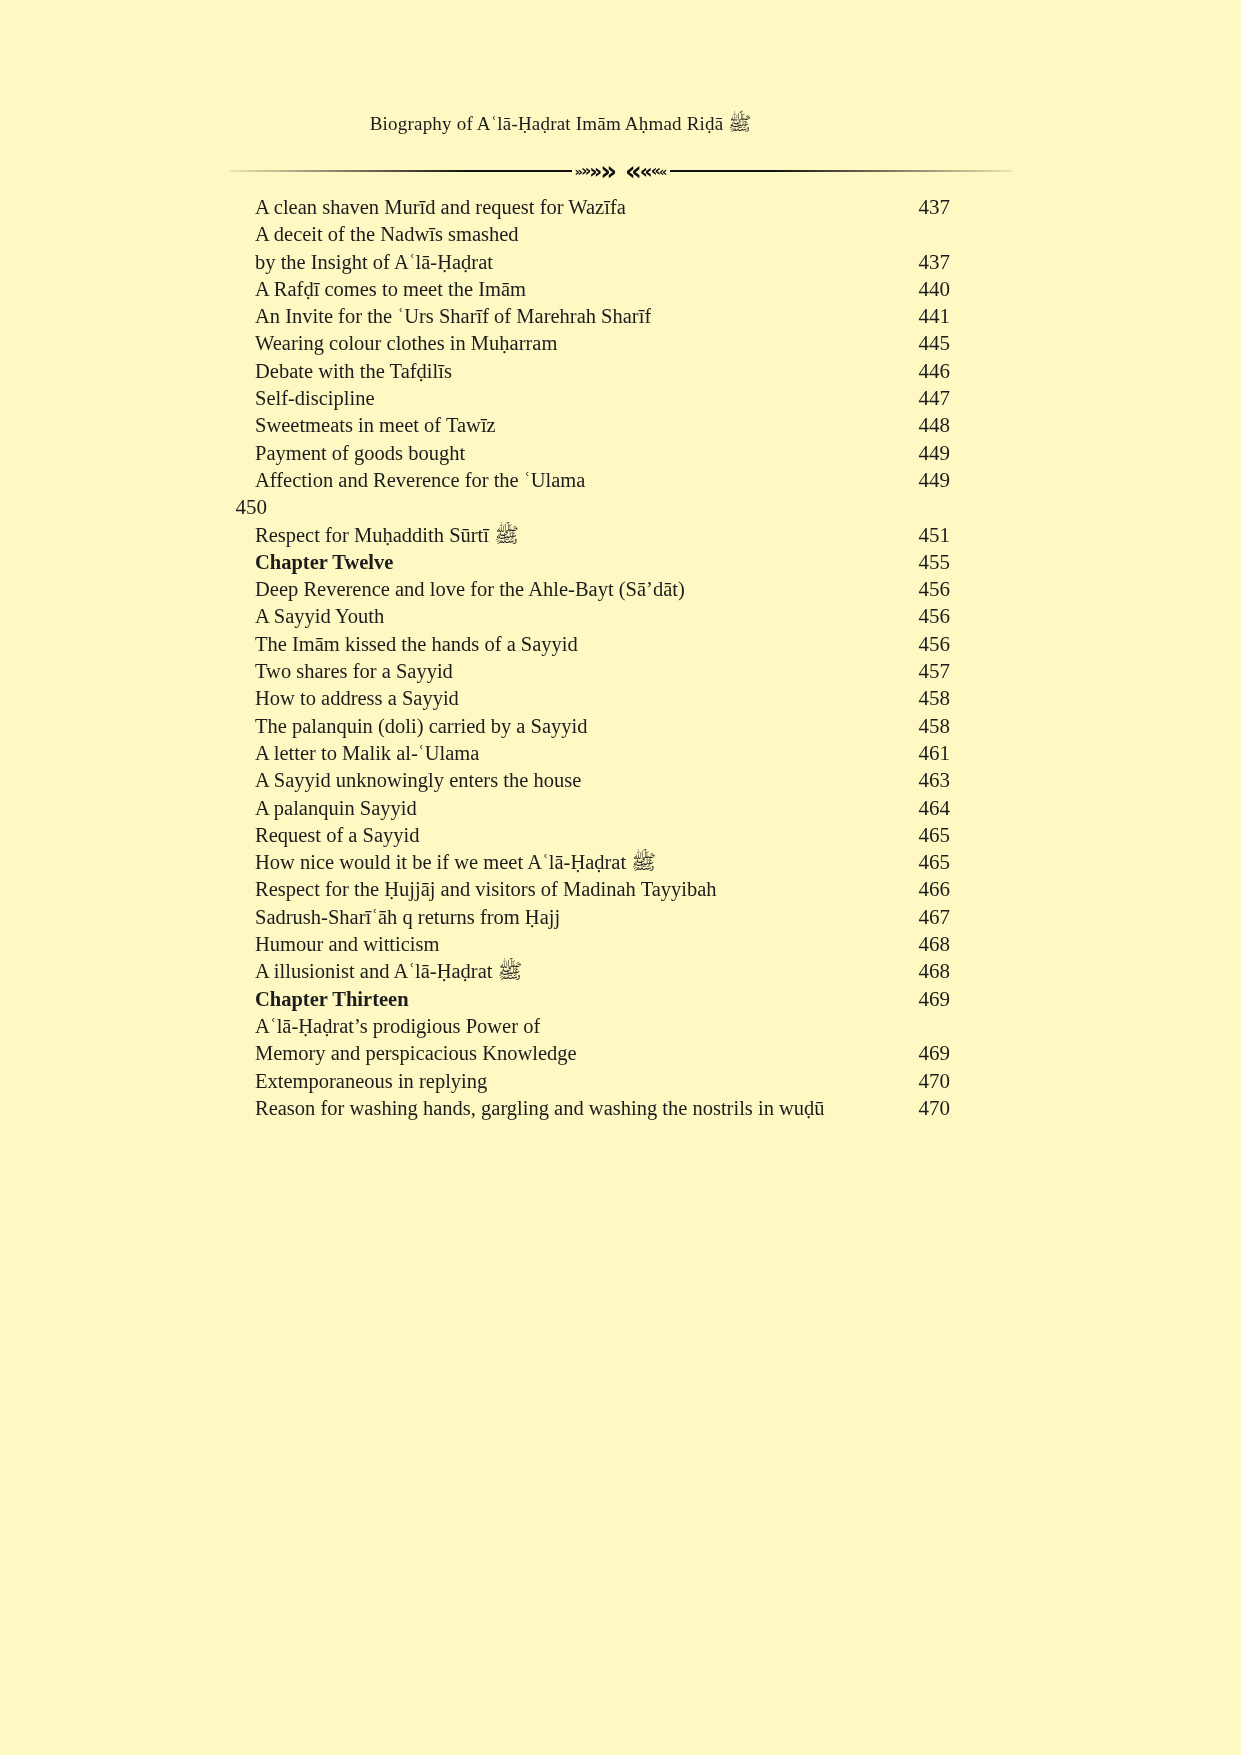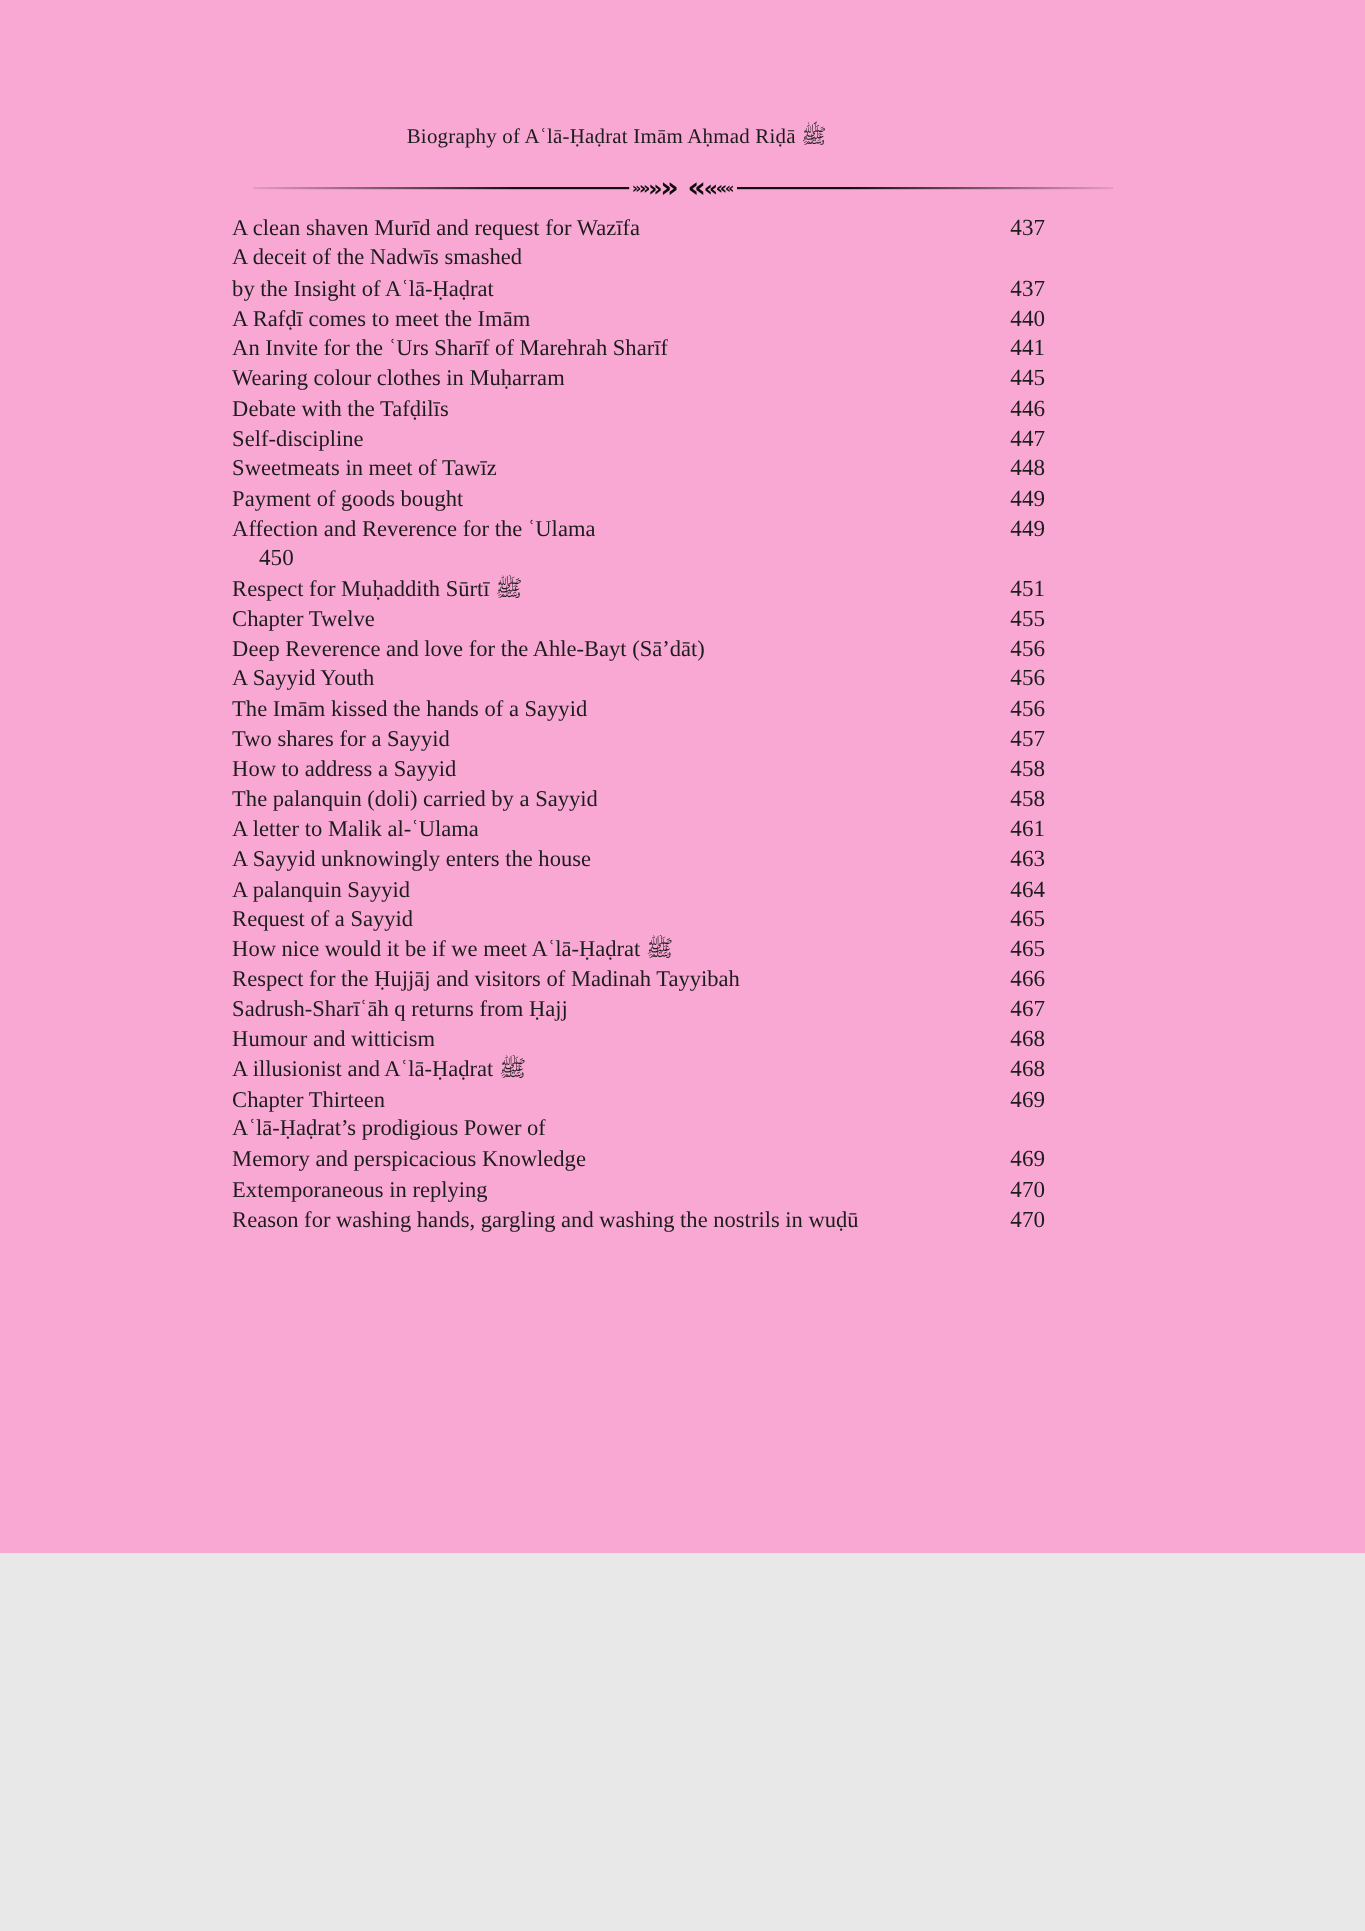--- a/index.html
+++ b/index.html
@@ -1,20 +1,20 @@
 <!DOCTYPE html>
 <html><head>
 <meta charset="utf-8">
 <style>
   html, body { margin: 0; padding: 0; background: #e8e8e8; }
   .page {
     position: relative;
     width: 1241px;
-    height: 1412px;
-    background: #f9a8d4;
+    height: 1755px;
+    background: #fef9c3;
     margin: 0 auto;
     font-family: "Liberation Serif", "DejaVu Serif", serif;
     color: #1c1c1c;
     overflow: hidden;
   }
   .running-head {
     position: absolute;
     top: 112px;
     left: 0;
     width: 100%;
@@ -65,22 +65,22 @@
   }
   .toc-row {
     display: flex;
     justify-content: space-between;
     align-items: baseline;
     height: 27.3px;
     font-size: 20.5px;
     line-height: 27.3px;
     white-space: nowrap;
   }
-  .toc-row.bold .label { font-weight: normal; }
-  .toc-row .label { overflow: hidden; }
+  .toc-row.bold .label { font-weight: bold; }
+  .toc-row .label { overflow: hidden; margin-left: 44px; }
   .toc-row .page-num {
     margin-left: 16px;
     font-size: 21px;
     min-width: 40px;
     text-align: right;
   }
 </style>
 </head>
 <body>
 

